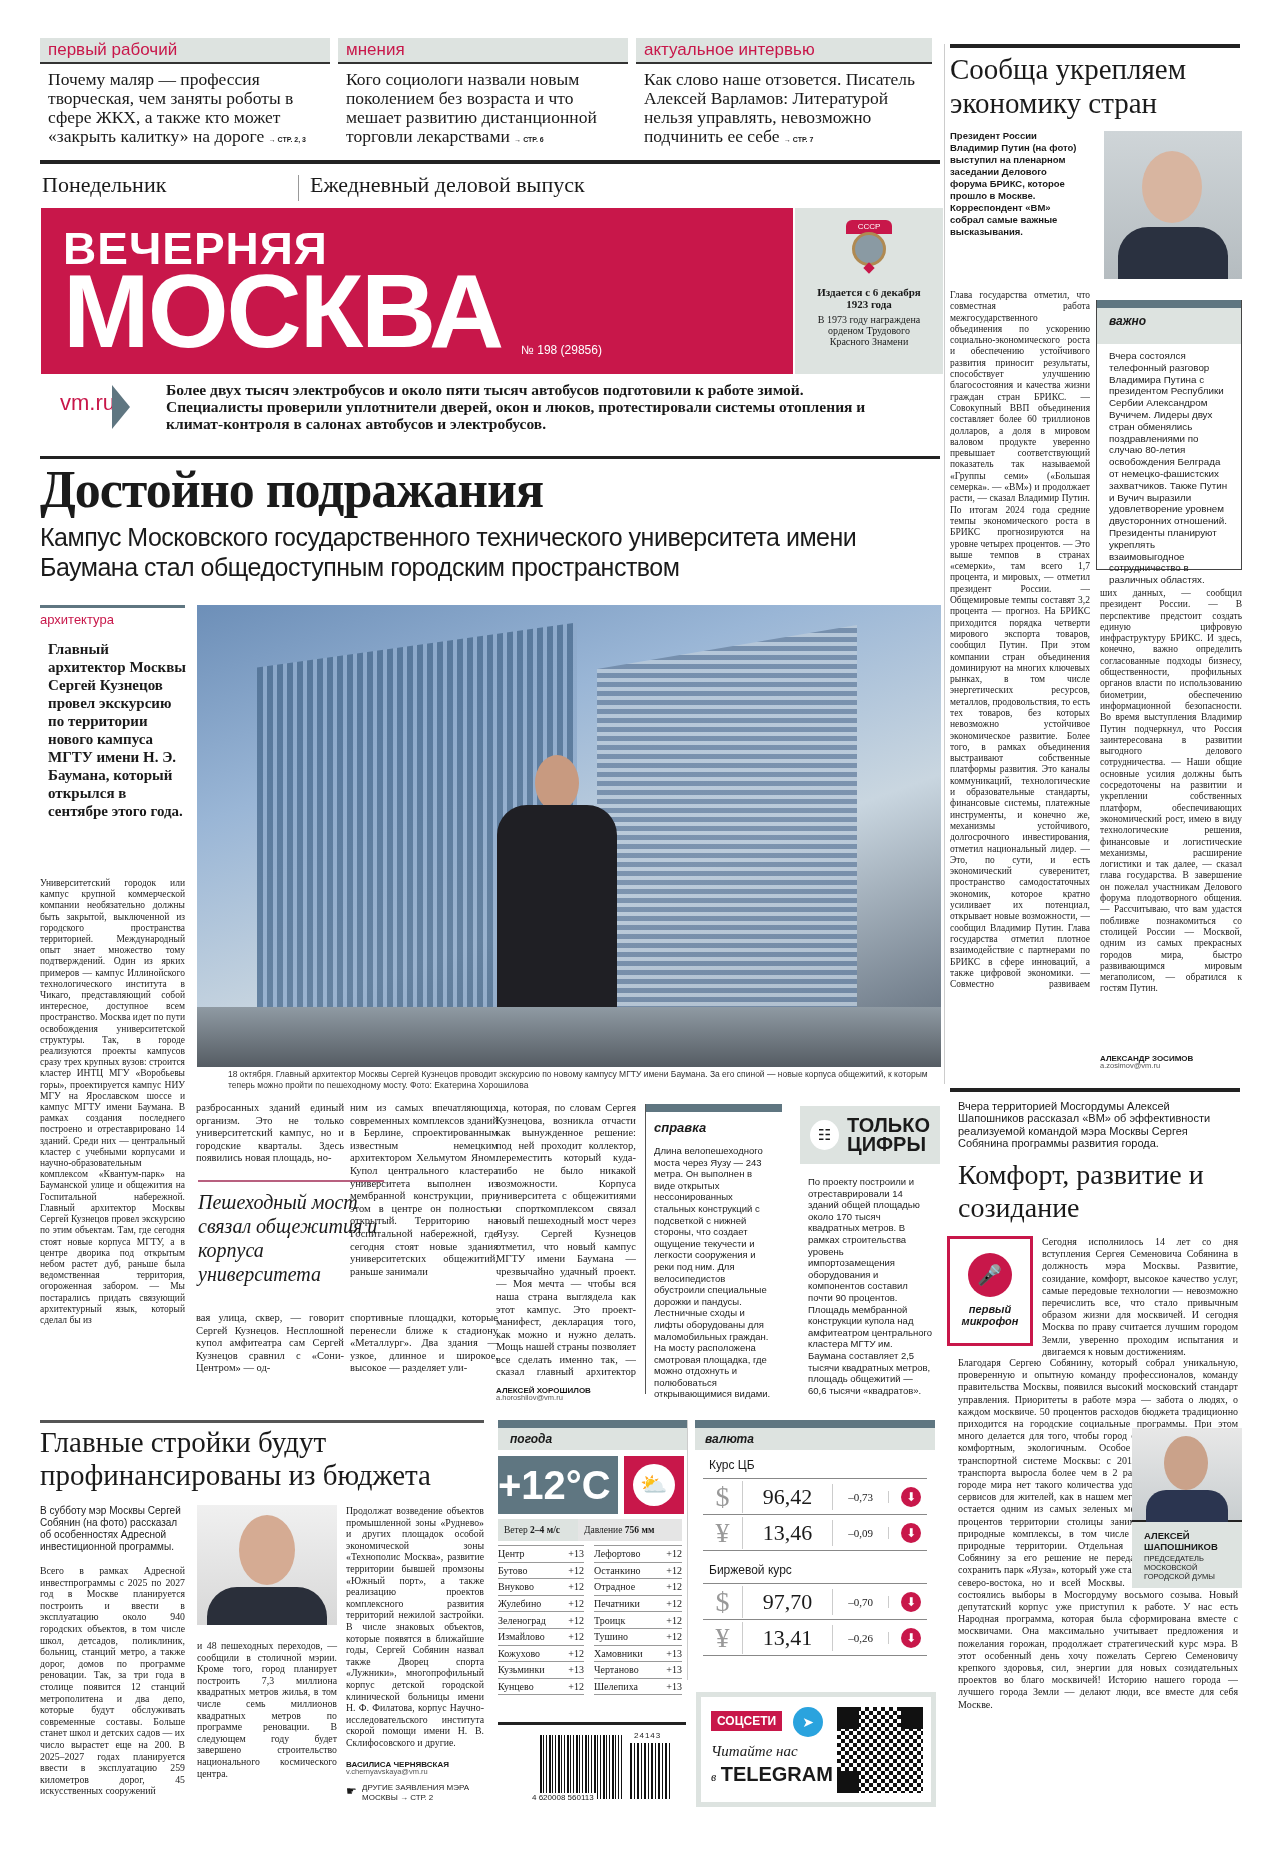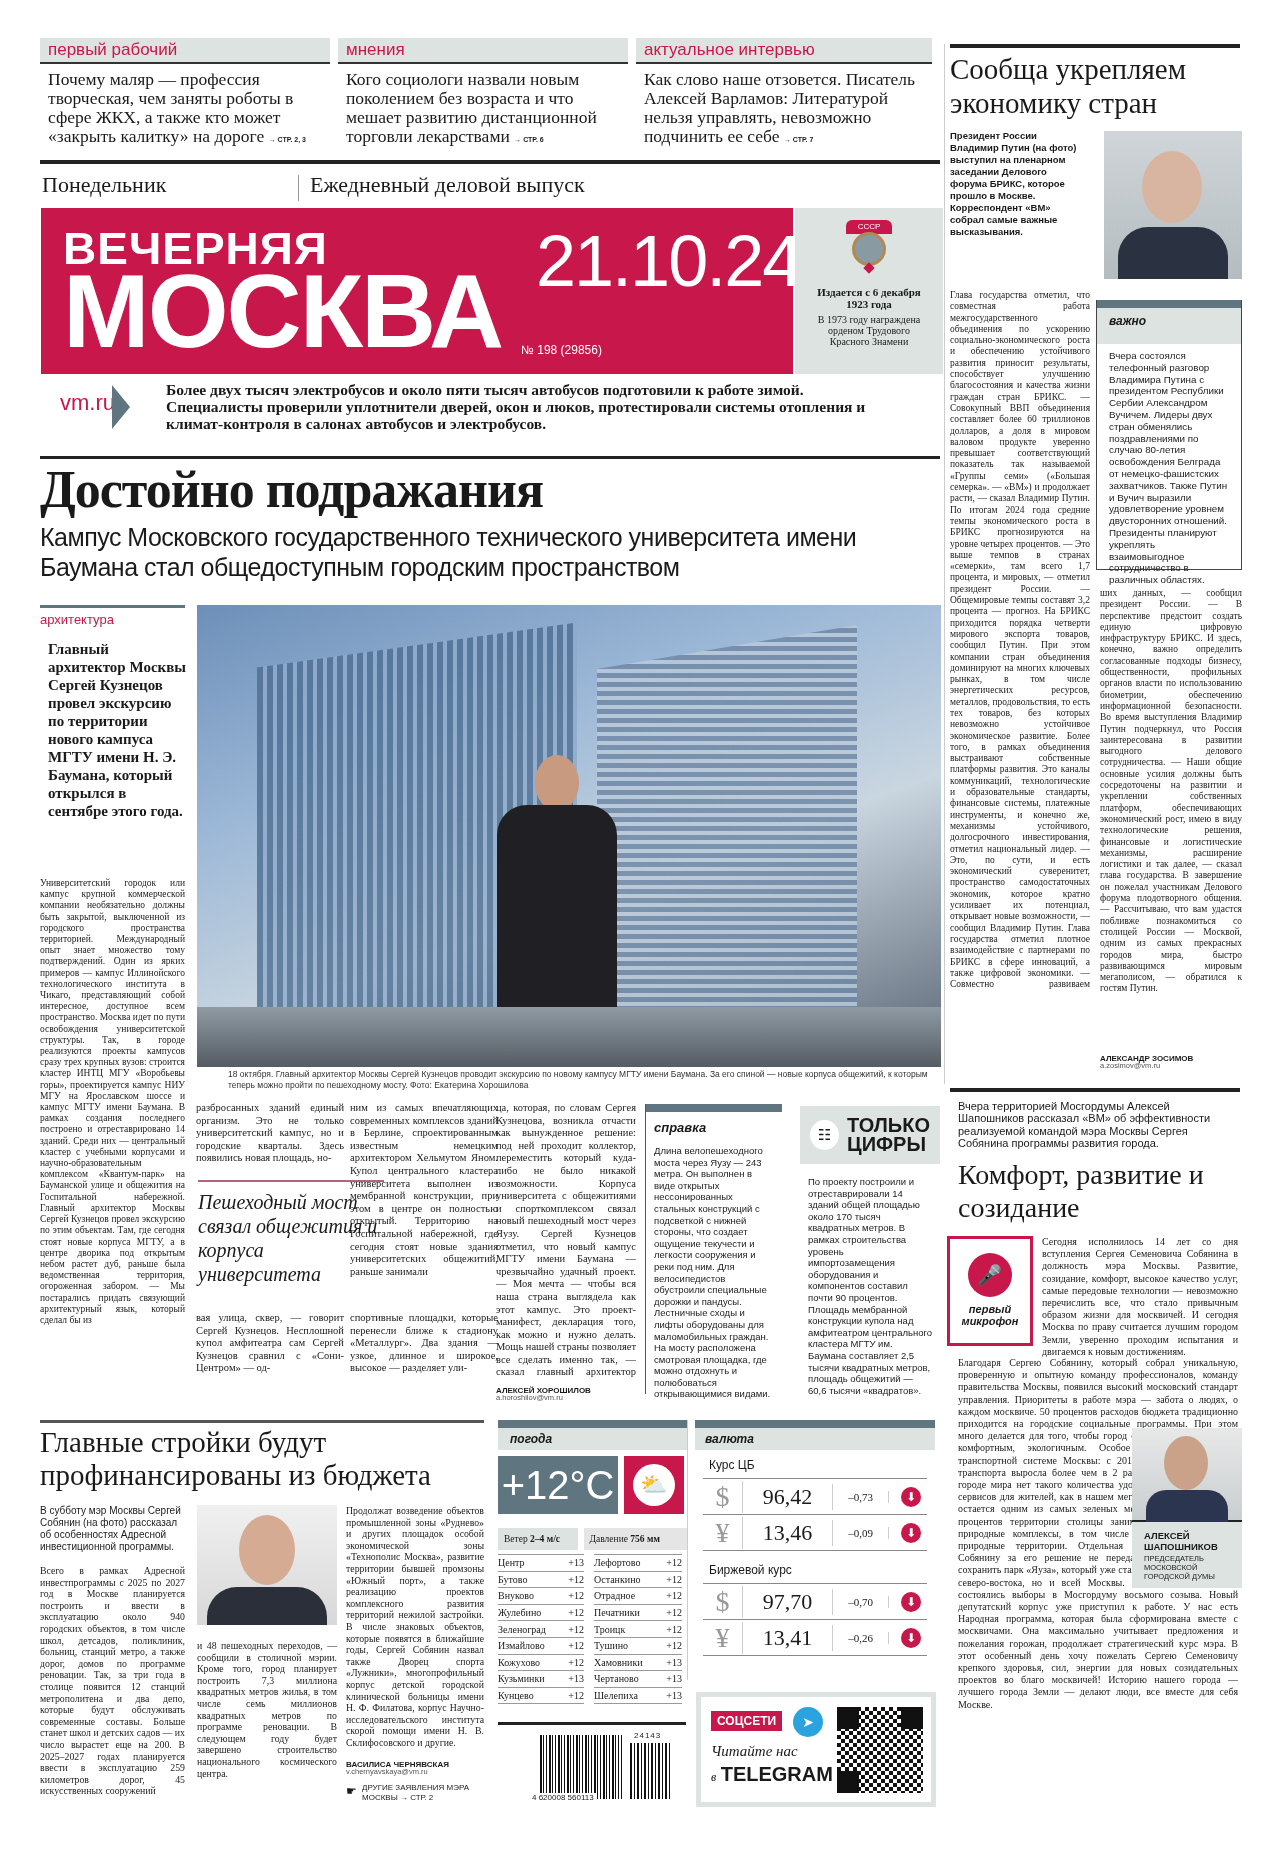--- a/index.html
+++ b/index.html
@@ -41,21 +41,20 @@
   </div>
 </div>
 
 <div class="abs serif" style="left:42px;top:172px;font-size:22px">Понедельник</div>
 <div class="abs" style="left:298px;top:175px;width:1px;height:26px;background:#999"></div>
 <div class="abs serif" style="left:310px;top:172px;font-size:22px">Ежедневный деловой выпуск</div>
 
 <div class="abs" style="left:41px;top:208px;width:752px;height:166px;background:#c8174a">
   <div class="abs sans" style="left:22px;top:14px;color:#fff;font-weight:900;font-size:46px;letter-spacing:1px;transform:scaleY(0.95)">ВЕЧЕРНЯЯ</div>
   <div class="abs sans" style="left:22px;top:48px;color:#fff;font-weight:900;font-size:104px;letter-spacing:-2px;line-height:110px">МОСКВА</div>
-  <div class="abs sans" style="left:495px;top:12px;color:#fff;font-size:72px;letter-spacing:-2px">21.10.24</div>
   <div class="abs sans" style="left:480px;top:135px;color:#fff;font-size:12px">№ 198 (29856)</div>
 </div>
 
 <div class="abs" style="left:795px;top:208px;width:148px;height:166px;background:#dde3e0;text-align:center">
   <div style="margin:12px auto 0;width:46px;height:56px;position:relative">
     <div style="position:absolute;left:0;top:0;width:46px;height:14px;background:#c8174a;border-radius:6px 6px 0 0;color:#fff;font-size:8px;font-family:'Liberation Sans',sans-serif;line-height:14px">СССР</div>
     <div style="position:absolute;left:6px;top:12px;width:34px;height:34px;border-radius:50%;background:#8a9aa3;border:3px solid #b08a52"></div>
     <div style="position:absolute;left:19px;top:44px;width:8px;height:8px;background:#c8174a;transform:rotate(45deg)"></div>
   </div>
   <div class="serif" style="font-weight:bold;font-size:11px;line-height:12px;margin:10px 10px 4px">Издается с 6 декабря 1923 года</div>
@@ -165,26 +164,26 @@
 <div class="abs body-txt" style="left:197px;top:1640px;width:140px;font-size:9.8px;line-height:11.6px">и 48 пешеходных переходов, — сообщили в столичной мэрии. Кроме того, город планирует построить 7,3 миллиона квадратных метров жилья, в том числе семь миллионов квадратных метров по программе реновации. В следующем году будет завершено строительство национального космического центра.</div>
 <div class="abs body-txt" style="left:346px;top:1505px;width:138px;font-size:9.8px;line-height:11.6px">Продолжат возведение объектов промышленной зоны «Руднево» и других площадок особой экономической зоны «Технополис Москва», развитие территории бывшей промзоны «Южный порт», а также реализацию проектов комплексного развития территорий нежилой застройки. В числе знаковых объектов, которые появятся в ближайшие годы, Сергей Собянин назвал также Дворец спорта «Лужники», многопрофильный корпус детской городской клинической больницы имени Н. Ф. Филатова, корпус Научно-исследовательского института скорой помощи имени Н. В. Склифосовского и другие.</div>
 <div class="abs byline" style="left:346px;top:1756px">ВАСИЛИСА ЧЕРНЯВСКАЯ</div>
 <div class="abs email" style="left:346px;top:1767px">v.chernyavskaya@vm.ru</div>
 <div class="abs" style="left:346px;top:1784px;font-size:12px">☛</div>
 <div class="abs sans" style="left:362px;top:1783px;width:120px;font-size:8px;line-height:10px">ДРУГИЕ ЗАЯВЛЕНИЯ МЭРА МОСКВЫ → СТР. 2</div>
 
 <div class="abs" style="left:498px;top:1420px;width:190px;height:260px;border-right:1px solid #ccc">
   <div class="box-head" style="height:30px;font-size:12px;padding:4px 12px;border-top-width:8px">погода</div>
   <div style="display:flex;gap:6px;margin-top:6px">
-    <div class="sans" style="width:120px;height:58px;background:#5f7681;color:#fff;font-size:40px;font-weight:normal;text-align:center;line-height:58px">+12°C</div>
+    <div class="sans" style="width:120px;height:58px;background:#5f7681;color:#fff;font-size:40px;font-weight:bold;text-align:left;line-height:58px">+12°C</div>
     <div style="width:60px;height:58px;background:#c8174a;display:flex;align-items:center;justify-content:center">
       <div style="width:42px;height:42px;border-radius:50%;background:#fff;color:#c8174a;font-size:22px;text-align:center;line-height:42px;font-family:'DejaVu Sans',sans-serif">⛅</div>
     </div>
   </div>
-  <div style="display:flex;gap:6px;margin-top:14px;font-family:'Liberation Serif',serif;font-size:9.5px">
+  <div style="display:flex;gap:0;margin-top:5px;font-family:'Liberation Serif',serif;font-size:9.5px">
     <div style="width:80px;height:22px;background:#dde3e0;line-height:22px;padding-left:6px"><span>Ветер</span> <b>2–4 м/с</b></div>
     <div style="width:104px;height:22px;background:#e5e5e5;line-height:22px;padding-left:6px"><span>Давление</span> <b>756 мм</b></div>
   </div>
   <div style="display:flex;gap:10px;margin-top:4px">
     <div id="wx-left" style="width:86px;border-top:1px solid #999">
         <div class="wx-row">
           <span>Центр</span>
           <span>+13</span>
         </div>
         <div class="wx-row">

